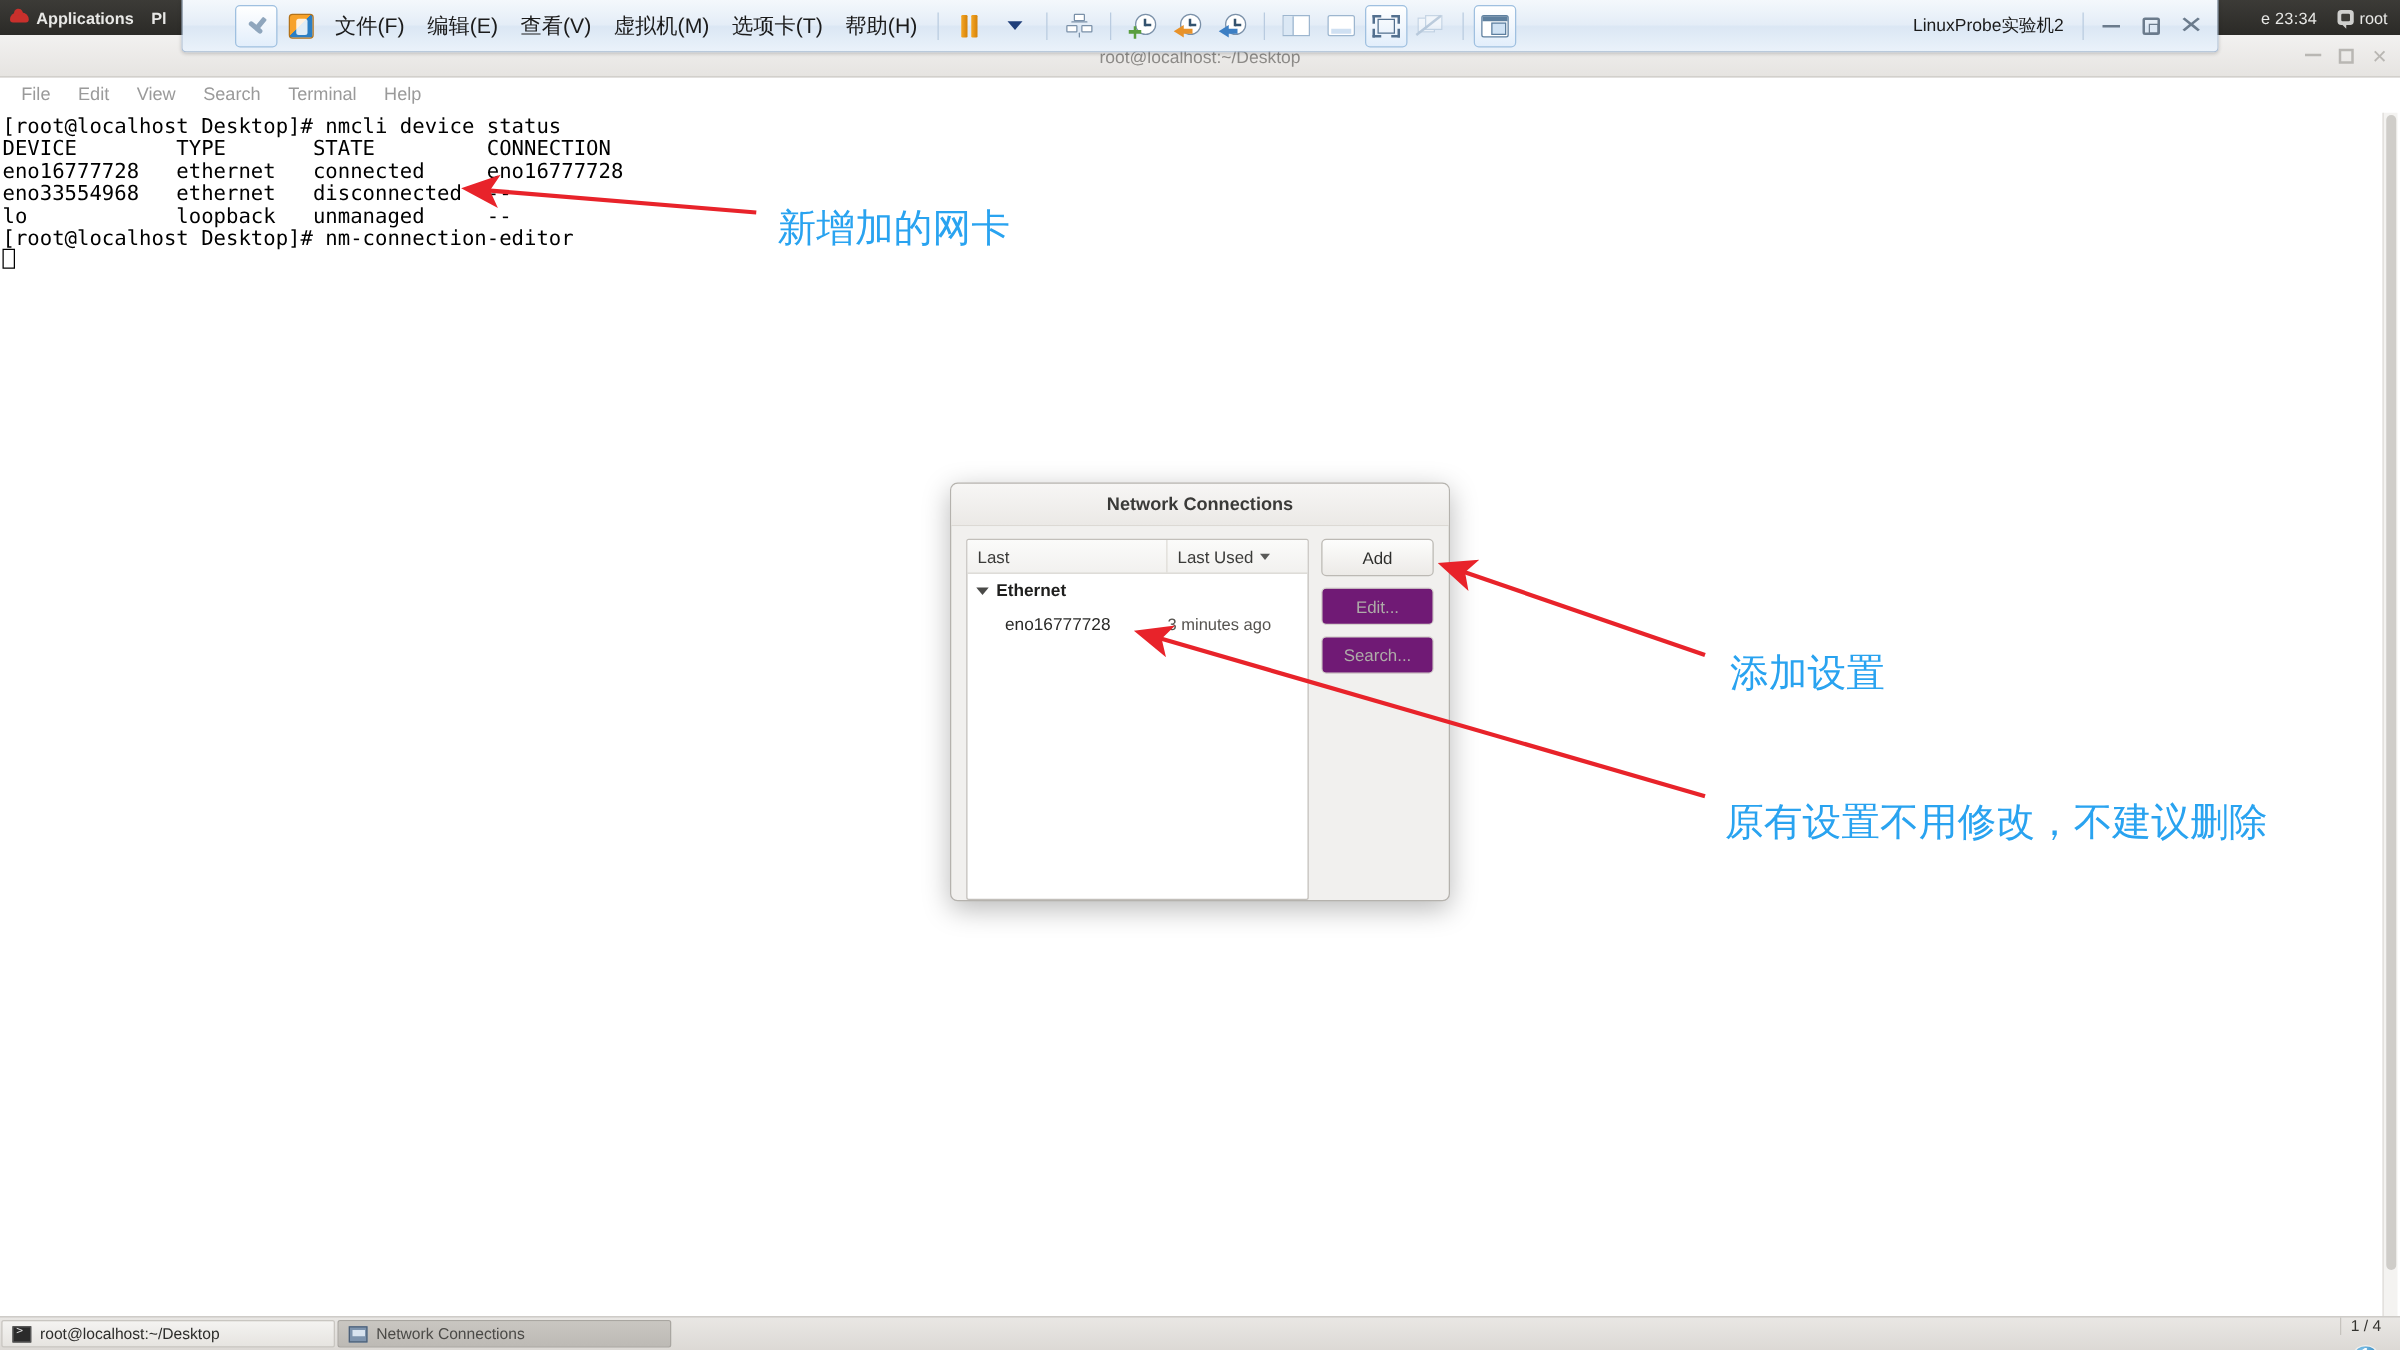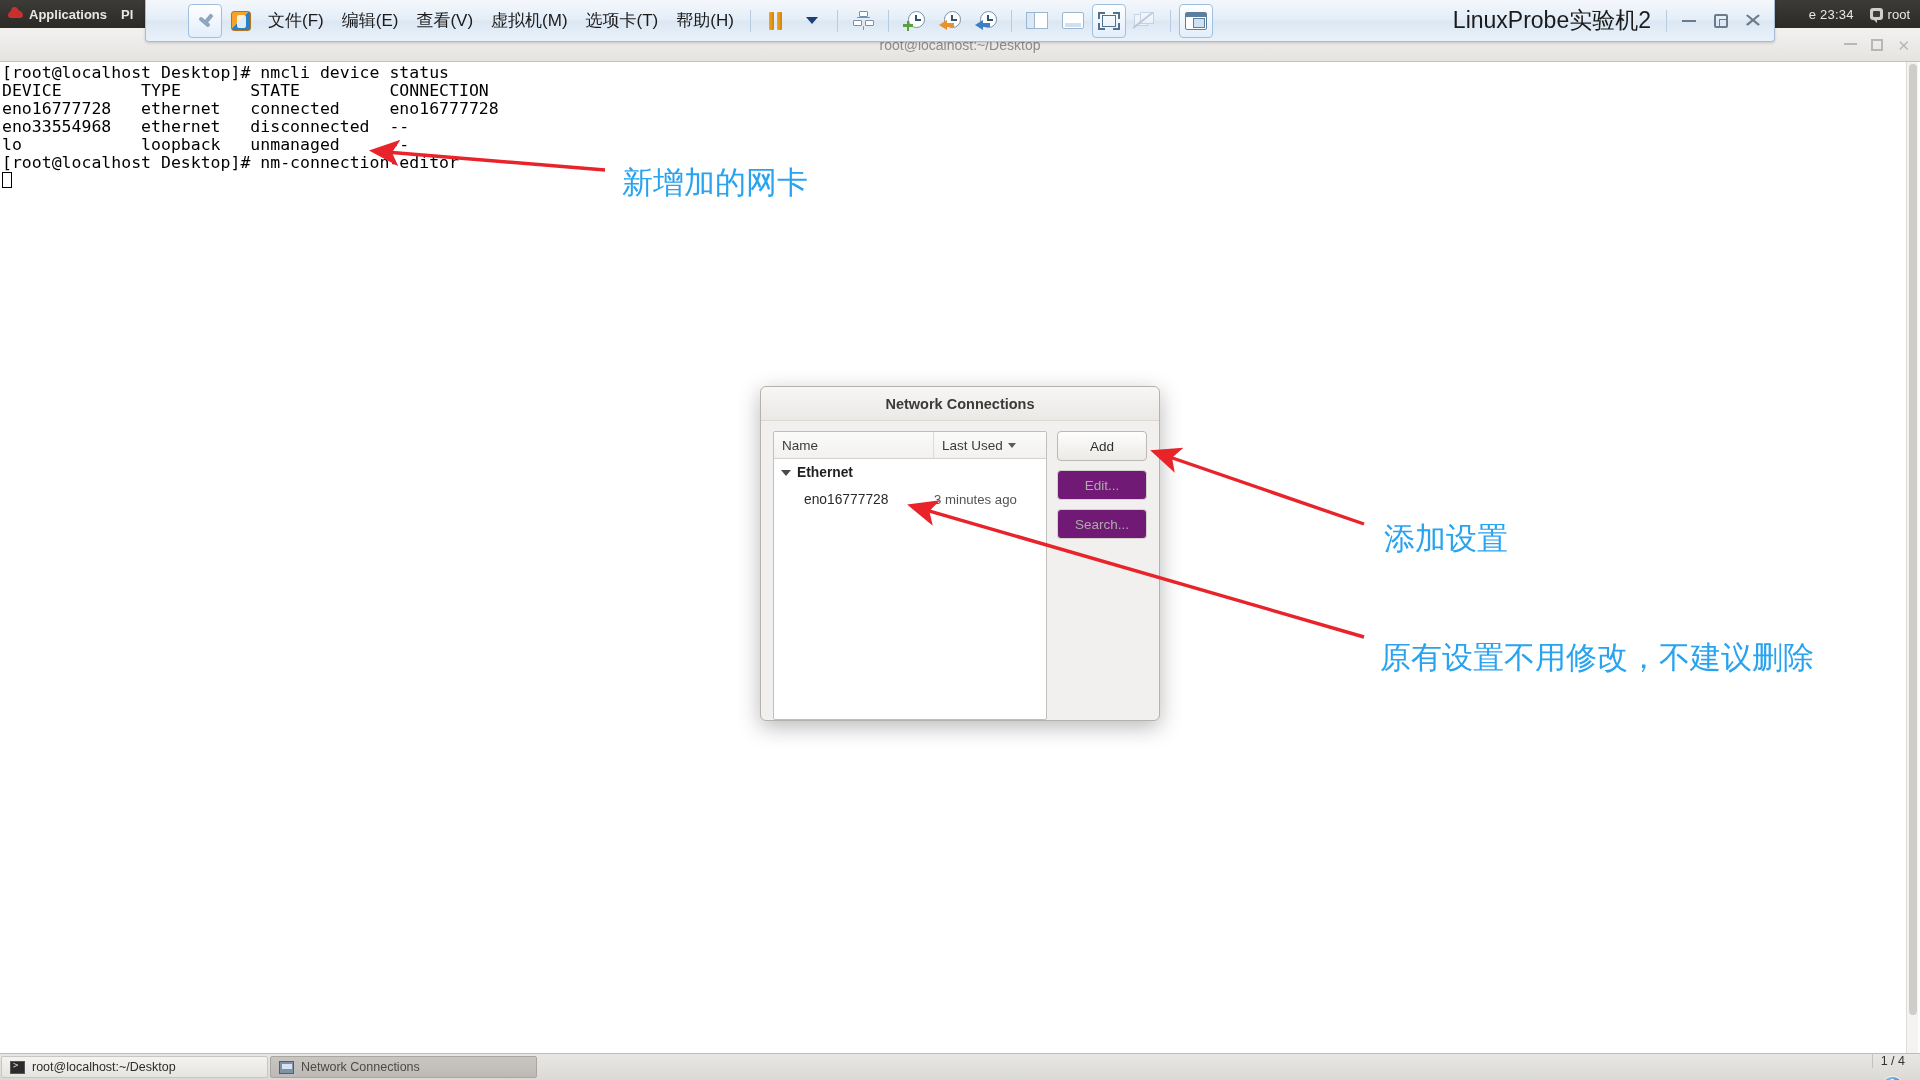--- a/index.html
+++ b/index.html
@@ -194,21 +194,21 @@
   }
   .icon-window { width: 22px; height: 18px; border: 1.8px solid #5d7f9e; background: #fff; position: relative; border-radius: 2px; }
   .icon-window::before {
     content: ''; position: absolute; left: 0; top: 0; right: 0; height: 4px; background: #5d7f9e;
   }
   .icon-window::after {
     content: ''; position: absolute; right: 1px; bottom: 1px; width: 10px; height: 8px;
     background: #cfe2f4; border: 1.4px solid #5d7f9e;
   }
   .vm-title {
-    margin-left: auto; font-size: 23px; color: #1b1b1b;
+    margin-left: auto; font-size: 14px; color: #1b1b1b;
     padding-right: 8px; white-space: nowrap;
   }
   .vm-wctl { display: flex; align-items: center; gap: 2px; padding-right: 6px; }
   .wc {
     width: 30px; height: 26px; display: flex; align-items: center; justify-content: center;
     color: #6b7b8c;
   }
   .wc-min { width: 14px; height: 0; border-bottom: 2.4px solid #6b7b8c; }
   .wc-max { width: 14px; height: 14px; border: 2px solid #6b7b8c; border-radius: 2px; position: relative; }
   .wc-max::after { content:''; position:absolute; left:3px; top:3px; width:6px; height:6px; border:1.6px solid #6b7b8c; }
@@ -385,20 +385,28 @@
 </div>
 
 <div id="terminal-window">
   <div id="term-titlebar">
     <span id="term-title">root@localhost:~/Desktop</span>
     <div id="term-wctl">
       <span class="tw tw-min"></span>
       <span class="tw tw-max"></span>
       <span class="tw">✕</span>
     </div>
+  </div>
+  <div id="term-menubar">
+    <span class="tm-item">File</span>
+    <span class="tm-item">Edit</span>
+    <span class="tm-item">View</span>
+    <span class="tm-item">Search</span>
+    <span class="tm-item">Terminal</span>
+    <span class="tm-item">Help</span>
   </div>
   <div id="term-body">
     <div id="term-text">[root@localhost Desktop]# nmcli device status
 DEVICE        TYPE       STATE         CONNECTION
 eno16777728   ethernet   connected     eno16777728
 eno33554968   ethernet   disconnected  --
 lo            loopback   unmanaged     --
 [root@localhost Desktop]# nm-connection-editor
 </div>
     <span id="term-cursor"></span>
@@ -502,21 +510,21 @@
   </div>
 </div>
 
 <div id="nc-dialog">
   <div id="nc-titlebar">
     <span id="nc-title">Network Connections</span>
   </div>
   <div id="nc-content">
     <div id="nc-listbox">
       <div id="nc-header">
-        <div class="nc-hcell name">Name</div>
+        <div class="nc-hcell name">Last</div>
         <div class="nc-hcell last">
           <span>Last Used</span>
           <span class="chev-down"></span>
         </div>
       </div>
       <div id="nc-rows">
         <div class="nc-group">
           <span class="tri-down"></span>
           <span class="nc-group-label">Ethernet</span>
         </div>

